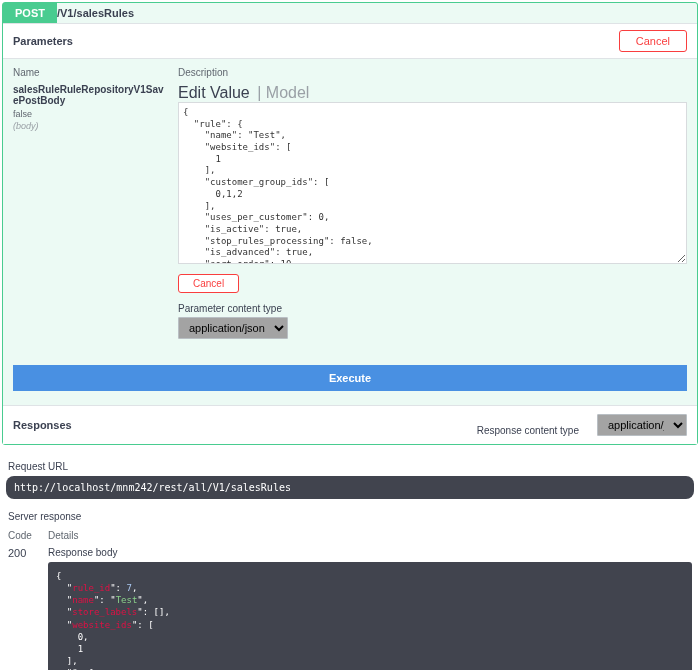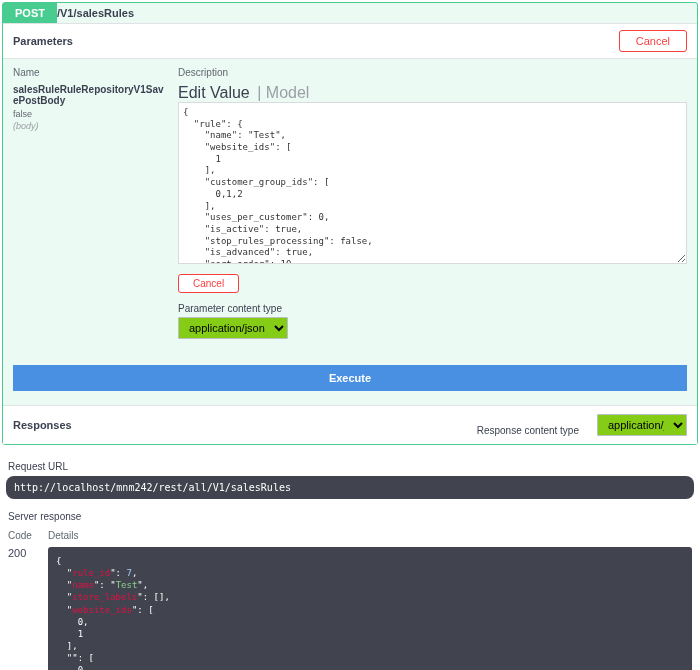--- a/index.html
+++ b/index.html
@@ -18,21 +18,21 @@
   .row{display:flex;gap:10px;}
   .pname{font-weight:700;font-size:10px;word-break:break-all;}
   .ptype{font-size:9px;color:#606770;margin-top:3px;}
   .pbody{font-size:9px;color:#9aa0a6;font-style:italic;margin-top:2px;}
   .pdesc{flex:1;}
   .ev{font-size:16px;}
   .ev .model{color:#9aa0a6;margin-left:3px;}
   textarea.jsonbox{width:100%;height:162px;border:1px solid #d8dbde;font-family:ui-monospace,Menlo,Consolas,monospace;font-size:9px;line-height:1.3;padding:4px;box-sizing:border-box;resize:vertical;background:#fff;color:#333;}
   .mini-cancel{display:inline-block;color:#f93e3e;border:1px solid #f93e3e;border-radius:3px;padding:3px 14px;font-size:10px;margin:8px 0 10px 0;background:#fff;cursor:pointer;}
   .pct-label{font-size:10px;color:#3b4151;margin-bottom:3px;}
-  select{font-size:11px;padding:3px 6px;border:1px solid #b9bfc4;border-radius:1px;background:#84cc16;}
+  select{font-size:11px;padding:3px 6px;border:1px solid #b9bfc4;border-radius:1px;background:#a3a3a3;}
   .exec-row{display:flex;gap:0;padding:12px 10px 14px 10px;}
   .exec-btn{flex:1;background:#4990e2;color:#fff;border:1px solid #4990e2;padding:6px 0;font-size:11px;font-weight:700;cursor:pointer;}
   .clear-btn{flex:1;background:#fff;color:#3b4151;border:1px solid #b9bfc4;padding:6px 0;font-size:11px;cursor:pointer;}
   .resp-bar{display:flex;align-items:center;justify-content:space-between;padding:8px 10px;background:#fff;border-top:1px solid #dfe3e6;}
   .rct{display:flex;align-items:flex-end;gap:18px;font-size:10px;}
   .section{padding:4px 6px;}
   .sec-title{font-size:10px;color:#3b4151;padding:4px 2px;}
   .urlbox{background:#41444e;color:#fff;font-family:ui-monospace,Menlo,Consolas,monospace;font-size:10px;padding:6px 8px;border-radius:8px;}
   .resp-cols{display:flex;gap:10px;padding:4px 2px;color:#606770;font-size:10px;}
   .code-col{width:30px;flex:0 0 30px;}
@@ -127,20 +127,21 @@
 
 <div class="section">
   <div class="sec-title">Server response</div>
   <div class="resp-cols">
     <div class="code-col">Code</div>
     <div>Details</div>
   </div>
   <div class="resp-row">
     <div class="code-col code-val">200</div>
     <div class="detail-col">
+      <div class="rb-label">Response body</div>
       <pre class="respjson" id="respjson">{
   "<span style="color:#d14">rule_id</span>": <span class="hl-num">7</span>,
   "<span style="color:#d14">name</span>": "<span class="hl-str">Test</span>",
   "<span style="color:#d14">store_labels</span>": [],
   "<span style="color:#d14">website_ids</span>": [
     0,
     1
   ],
   "": [
     0,

